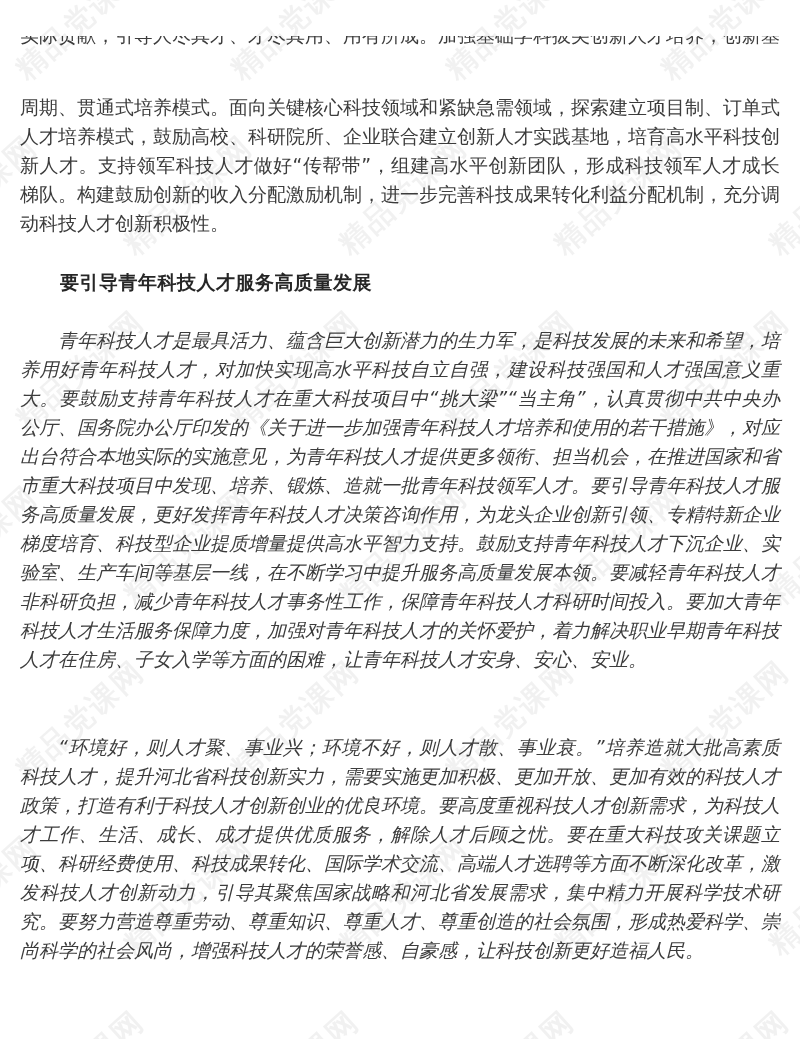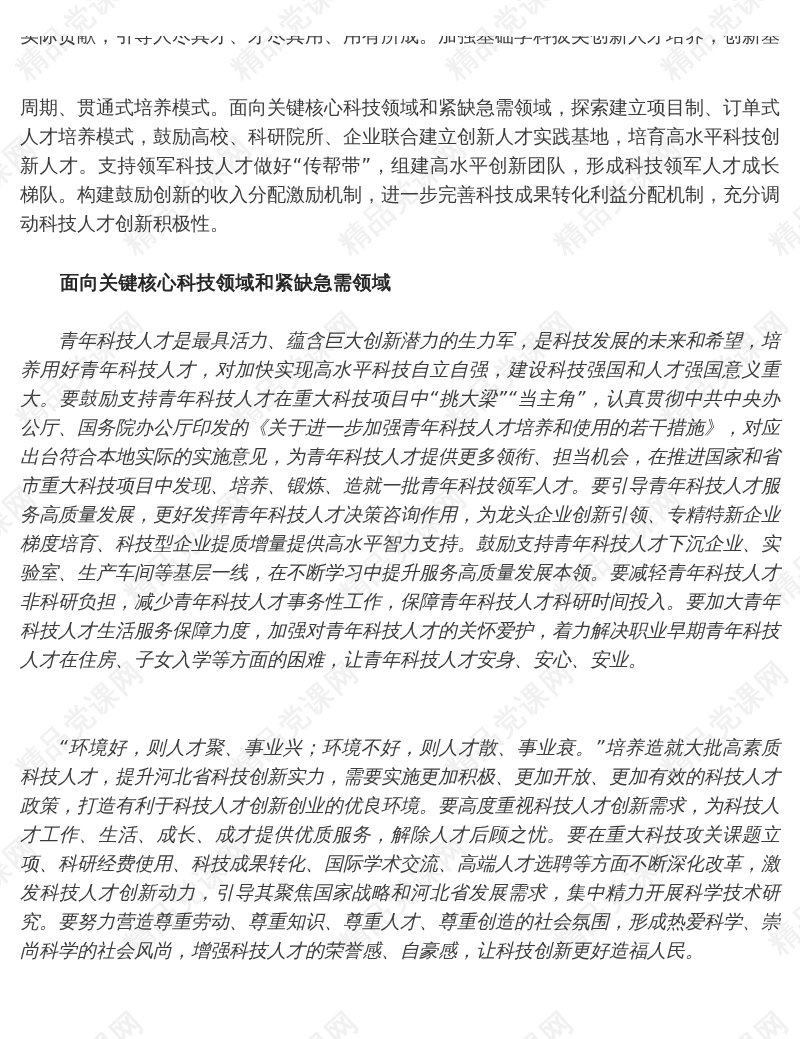--- a/index.html
+++ b/index.html
@@ -141,21 +141,21 @@
     <div class="clipped-line-wrap">
       <p class="para">实际贡献，引导人尽其才、才尽其用、用有所成。加强基础学科拔尖创新人才培养，创新基础研究人才长</p>
     </div>
 
     <div class="gap-after-clip"></div>
 
     <p class="para">周期、贯通式培养模式。面向关键核心科技领域和紧缺急需领域，探索建立项目制、订单式人才培养模式，鼓励高校、科研院所、企业联合建立创新人才实践基地，培育高水平科技创新人才。支持领军科技人才做好“传帮带”，组建高水平创新团队，形成科技领军人才成长梯队。构建鼓励创新的收入分配激励机制，进一步完善科技成果转化利益分配机制，充分调动科技人才创新积极性。</p>
 
     <div class="spacer-md"></div>
 
-    <p class="heading">面向关键核心科技领域和紧缺急需领域</p>
+    <p class="heading">要引导青年科技人才服务高质量发展</p>
 
     <div class="spacer-sm"></div>
 
     <p class="para indent">青年科技人才是最具活力、蕴含巨大创新潜力的生力军，是科技发展的未来和希望，培养用好青年科技人才，对加快实现高水平科技自立自强，建设科技强国和人才强国意义重大。要鼓励支持青年科技人才在重大科技项目中“挑大梁”“当主角”，认真贯彻中共中央办公厅、国务院办公厅印发的《关于进一步加强青年科技人才培养和使用的若干措施》，对应出台符合本地实际的实施意见，为青年科技人才提供更多领衔、担当机会，在推进国家和省市重大科技项目中发现、培养、锻炼、造就一批青年科技领军人才。要引导青年科技人才服务高质量发展，更好发挥青年科技人才决策咨询作用，为龙头企业创新引领、专精特新企业梯度培育、科技型企业提质增量提供高水平智力支持。鼓励支持青年科技人才下沉企业、实验室、生产车间等基层一线，在不断学习中提升服务高质量发展本领。要减轻青年科技人才非科研负担，减少青年科技人才事务性工作，保障青年科技人才科研时间投入。要加大青年科技人才生活服务保障力度，加强对青年科技人才的关怀爱护，着力解决职业早期青年科技人才在住房、子女入学等方面的困难，让青年科技人才安身、安心、安业。</p>
 
     <div class="spacer-md"></div>
 
 
     <div class="spacer-sm"></div>
 

